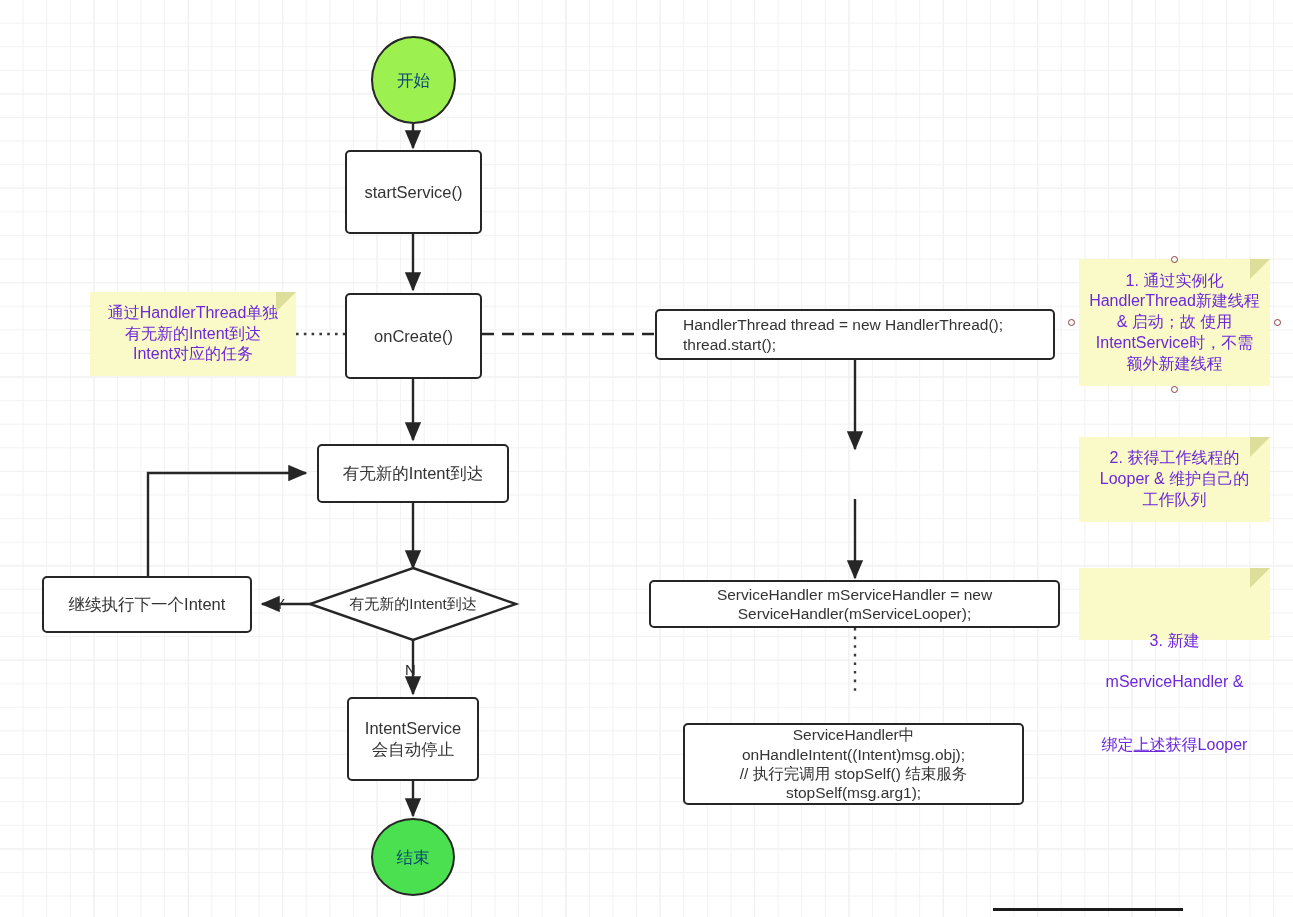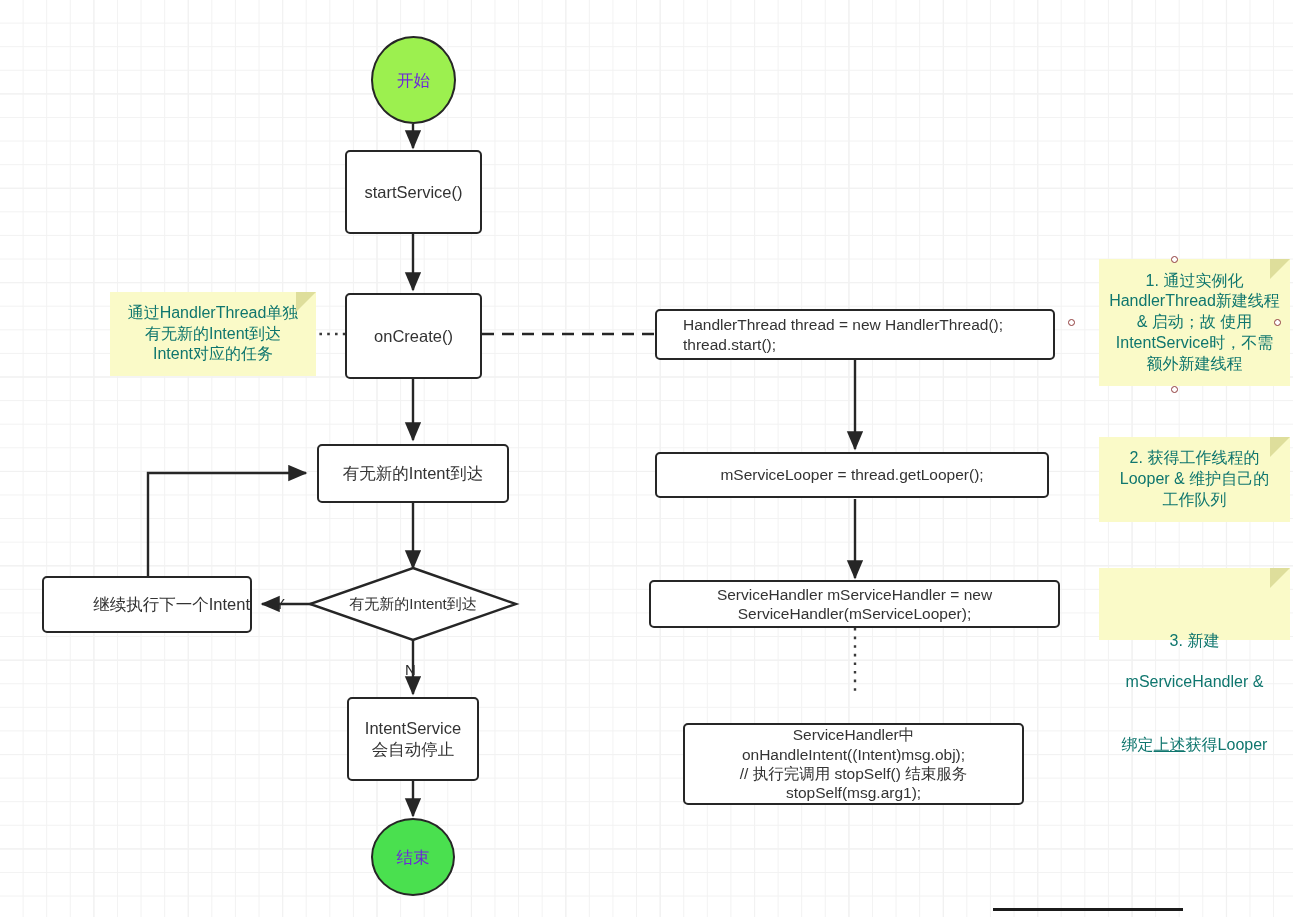--- a/index.html
+++ b/index.html
@@ -49,30 +49,29 @@
   }
   .proc-left {
     justify-content: flex-start;
     text-align: left;
     padding-left: 26px;
   }
   .terminator {
     border: 2.2px solid #262626;
     border-radius: 50%;
     font-size: 16.5px;
-    color: #6d28d9;
+    color: #0c4a6e;
   }
   .note {
     background: #fafac8;
     font-size: 16px;
-    color: #0f766e;
+    color: #6d28d9;
     padding: 6px 8px;
     text-align: center;
     line-height: 1.3;
-    margin-left: 20px;
   }
   .note .fold-tri {
     position: absolute;
     top: 0;
     right: 0;
     width: 0;
     height: 0;
     border-style: solid;
     border-width: 20px 20px 0 0;
     border-color: #dede9b transparent transparent transparent;
@@ -154,41 +153,38 @@
   </div>
 
   <div class="node proc" style="left:317px; top:444px; width:192px; height:59px;">
     <span>有无新的Intent到达</span>
   </div>
 
   <div class="node" style="left:310px; top:568px; width:206px; height:72px; font-size:15px;">
     <span>有无新的Intent到达</span>
   </div>
 
-  <div class="node proc" style="left:42px; top:576px; width:210px; height:57px;justify-content:flex-end;">
+  <div class="node proc" style="left:42px; top:576px; width:210px; height:57px;">
     <span>继续执行下一个Intent</span>
   </div>
 
   <div class="node proc" style="left:347px; top:697px; width:132px; height:84px;">
     <span>IntentService
 会自动停止</span>
   </div>
 
   <div class="node terminator" style="left:371px; top:818px; width:84px; height:78px; background:#4ae04f;justify-content:center;">
     <span>结束</span>
   </div>
 
   <div class="node proc proc-left" style="left:655px; top:309px; width:400px; height:51px; font-size:15.5px;">
     <span>HandlerThread thread = new HandlerThread();
 thread.start();</span>
   </div>
 
-  <div class="node proc" style="left:655px; top:452px; width:394px; height:46px; font-size:15.5px;">
-    <span>mServiceLooper = thread.getLooper();</span>
-  </div>
 
   <div class="node proc" style="left:649px; top:580px; width:411px; height:48px; font-size:15.5px;">
     <span>ServiceHandler mServiceHandler = new
 ServiceHandler(mServiceLooper);</span>
   </div>
 
   <div class="node proc" style="left:683px; top:695px; width:341px; height:82px; font-size:15.5px;margin-top:28px;">
     <span>ServiceHandler中
 onHandleIntent((Intent)msg.obj);
 // 执行完调用 stopSelf() 结束服务

